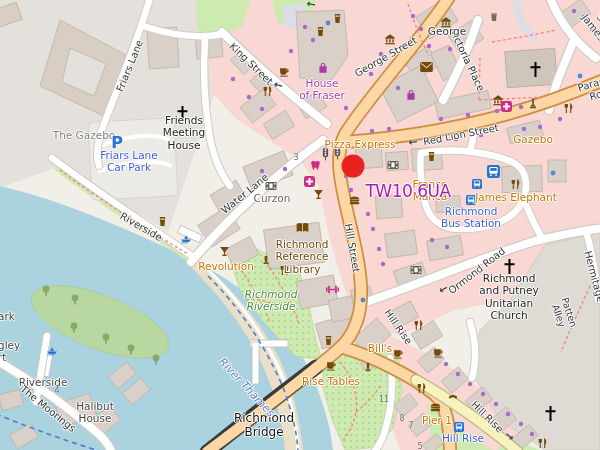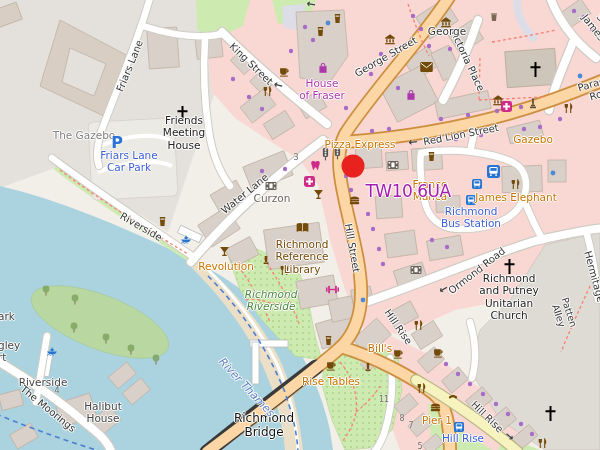--- a/index.html
+++ b/index.html
@@ -506,21 +506,21 @@
 <div class="lbl food" style="left:380px;top:348px">Bill's</div>
 <div class="lbl food" style="left:331px;top:381px">Rise Tables</div>
 <div class="lbl food" style="left:437px;top:420px">Pier 1</div>
 <div class="lbl transit" style="left:463px;top:438px">Hill Rise</div>
 <div class="lbl road" style="left:487px;top:417px;--r:44deg">Hill Rise</div>
 <div class="lbl arrow" style="left:509px;top:437px;--r:40deg">→</div>
 <div class="lbl bridge-lbl" style="left:264px;top:425px">Richmond
 Bridge</div>
 <div class="lbl water-lbl" style="left:246px;top:388px;--r:47deg">River Thames</div>
 <div class="lbl" style="left:43px;top:382px;color:#444">Riverside</div>
-<div class="lbl" style="left:103px;top:412px;color:#444">Halibut
+<div class="lbl" style="left:95px;top:412px;color:#444">Halibut
 House</div>
 <div class="lbl road" style="left:48px;top:409px;--r:39deg">The Moorings</div>
 <div class="lbl lbl-edge frag" style="left:-2px;top:316px">ark</div>
 <div class="lbl lbl-edge frag" style="left:-2px;top:345px">gley</div>
 <div class="lbl lbl-edge frag" style="left:-2px;top:357px">rt</div>
 <div class="lbl arrow" style="left:278px;top:86px;--r:15deg">←</div>
 <div class="lbl arrow" style="left:311px;top:5px;--r:10deg">←</div>
 <div class="lbl num" style="left:296px;top:158px">3</div>
 <div class="lbl num" style="left:57px;top:391px">4</div>
 <div class="lbl num" style="left:384px;top:400px">11</div>

